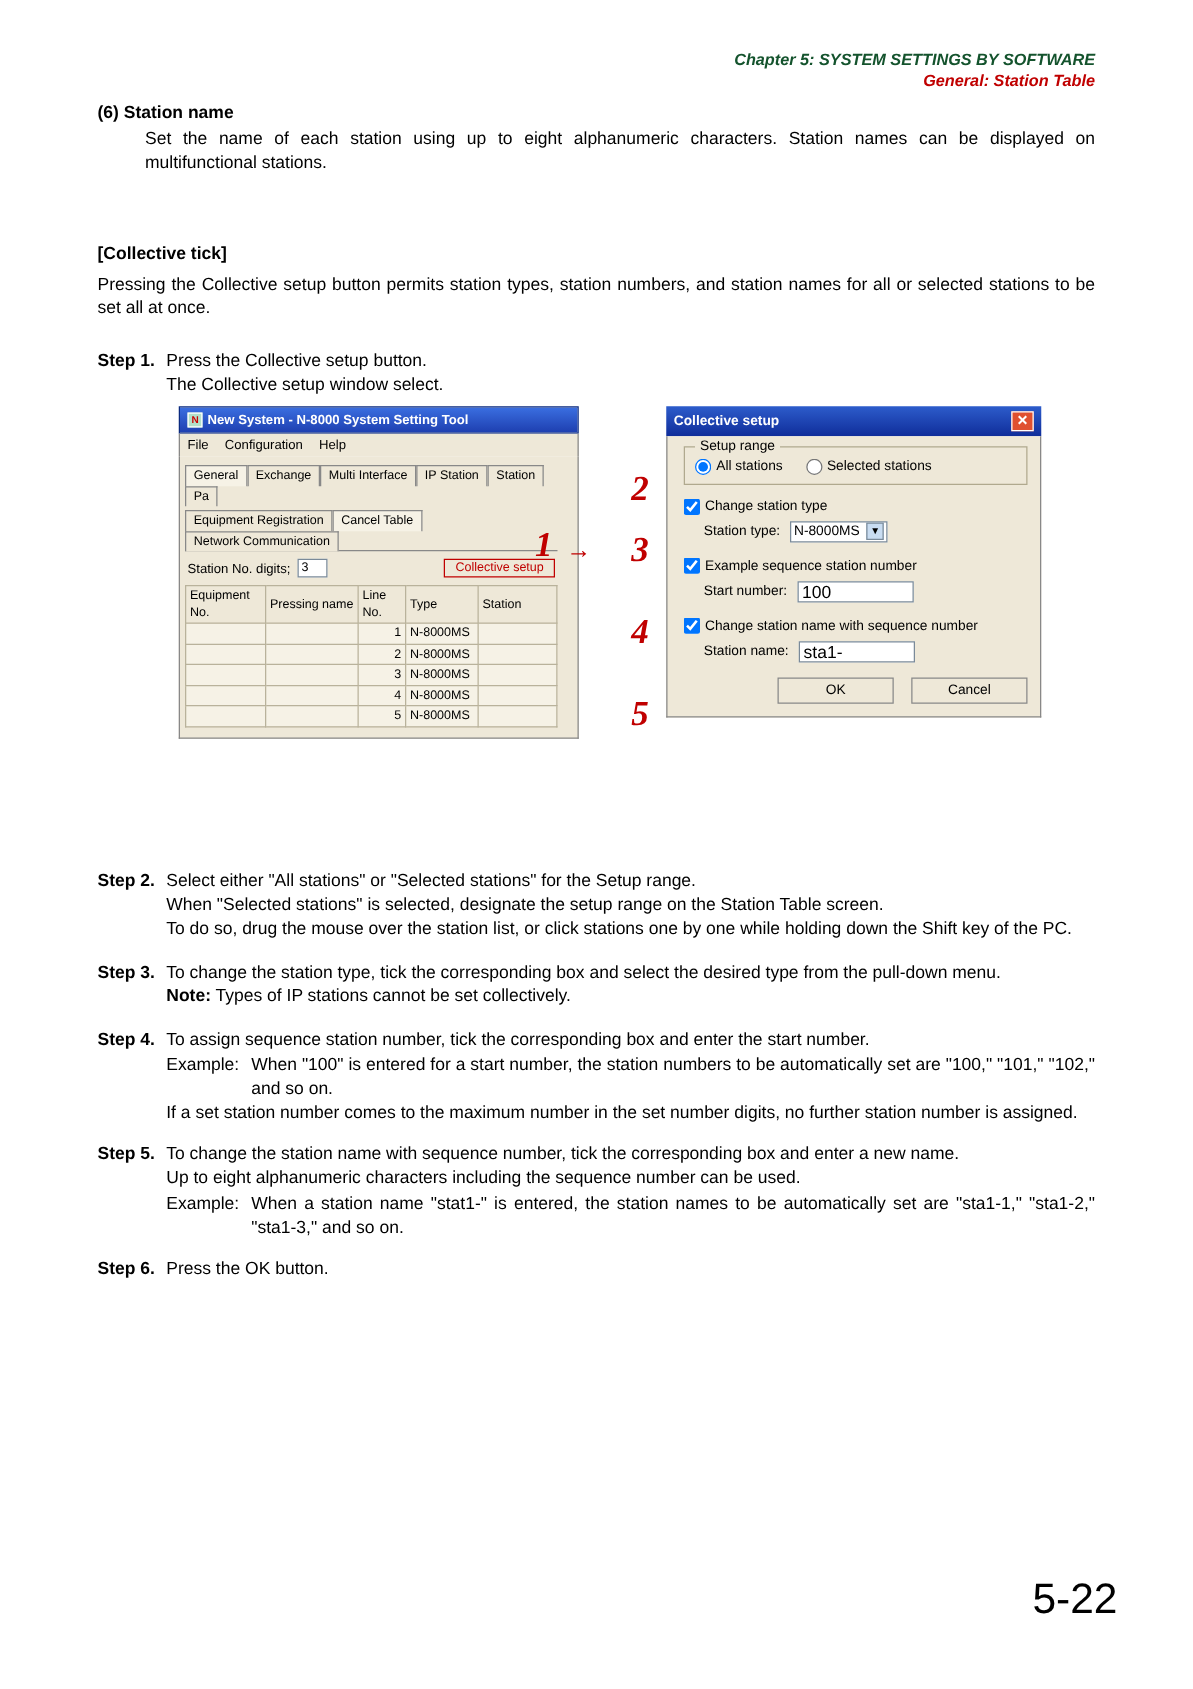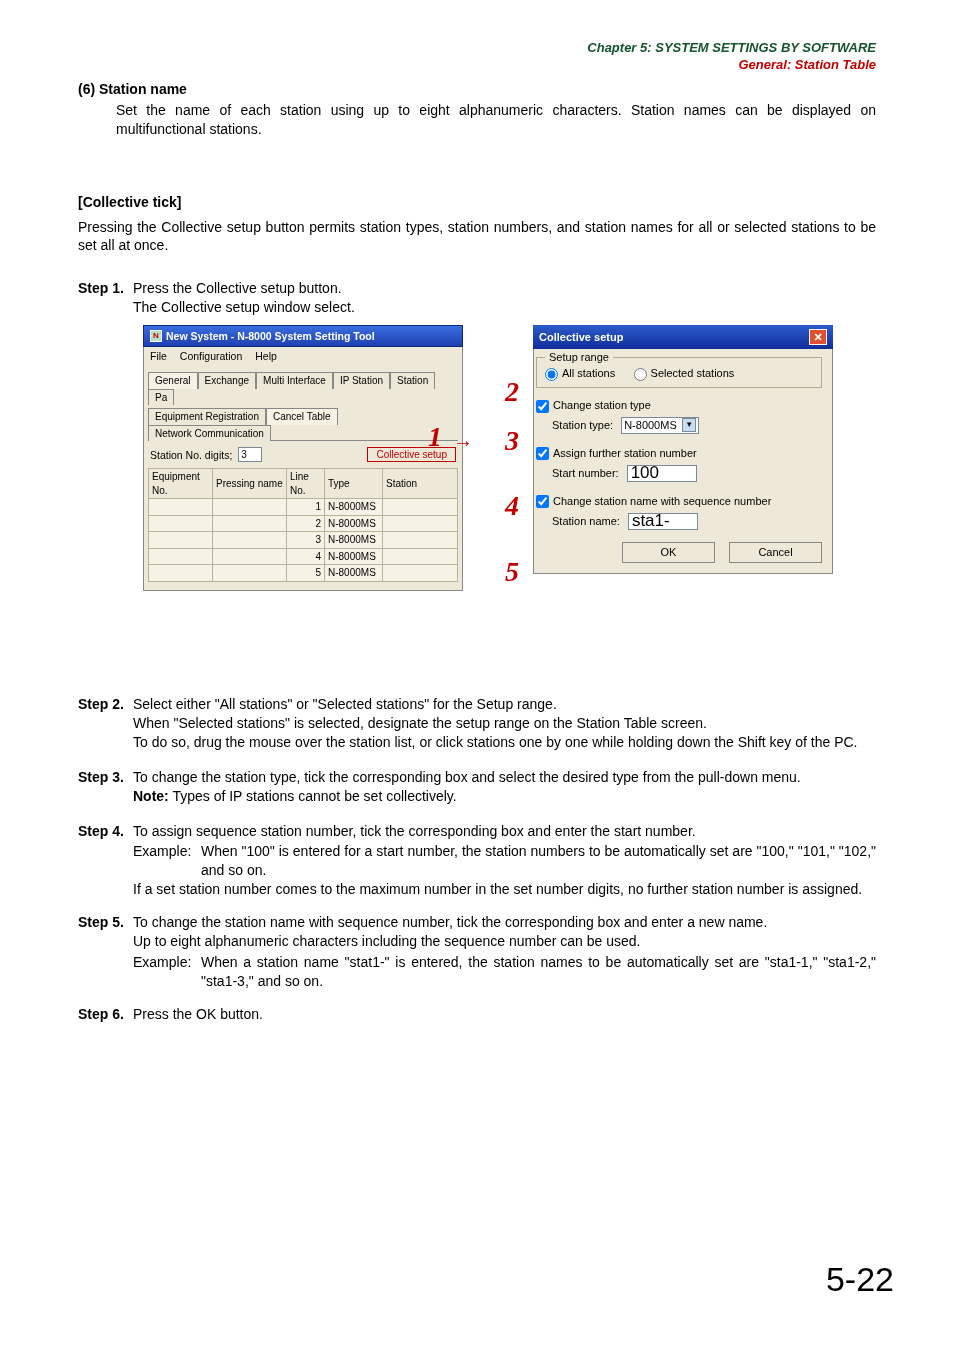--- a/index.html
+++ b/index.html
@@ -53,44 +53,44 @@
     }
     .win1-title {
       background: linear-gradient(#3A6EE0,#1E3FB0);
       color: #fff; font-weight: bold; padding: 3px 6px;
       border: 1px solid #0A2A80; display:flex; align-items:center;gap:4px;
     }
     .win1-icon { width:12px;height:12px;background:#B3E0C9;border:1px solid #fff;font-size:8px;color:#C00;display:flex;align-items:center;justify-content:center;}
     .win1-menubar { background:#EEE8D8; padding:2px 6px; border-left:1px solid #888;border-right:1px solid #888;}
     .win1-menubar span{ margin-right:10px; }
     .underline-f::first-letter{ text-decoration:underline;}
-    .win1-body { background:#EEE8D8;border:1px solid #888;border-top:none;padding:6px 4px 8px 4px;}
+    .win1-body { background:#EEE8D8;border:1px solid #888;border-top:none;padding:6px 16px 8px 4px;}
     .tab-strip { font-size:10px; margin-bottom:3px;}
     .tab{ display:inline-block;background:#EEE8D8;border:1px solid #888;border-bottom:none;padding:1px 6px; position:relative;top:1px;}
     .tab.active{ background:#F6F2E6; font-weight:normal;}
     .subtab-strip{ font-size:10px; border-bottom:1px solid #888; padding-bottom:0;}
     .row-ctrl{ display:flex;align-items:center;gap:6px;margin:6px 2px;}
     .small-input{ width:24px;height:15px;border:1px solid #7A8A99;background:#fff;font-size:10px;padding:0 2px;}
     .btn-cs{ border:1px solid #C00000;color:#C00000;background:#EEE8D8;padding:1px 8px;font-size:10px;}
     .tbl{ border-collapse:collapse;font-size:10px;width:100%;}
     .tbl th,.tbl td{ border:1px solid #B9B29B;padding:1px 3px;background:#F6F2E6;text-align:left;height:14px;}
     .tbl th{ background:#EEE8D8;font-weight:normal;}
     .tbl td.r{ text-align:right;}
 
     
     .win2{ position:absolute;left:400px;top:0;width:300px;font-family:Tahoma,sans-serif;font-size:11px;}
     .win2-title{ background:linear-gradient(#2D5CCB,#0F2D9A);color:#fff;font-weight:bold;padding:4px 6px;display:flex;justify-content:space-between;align-items:center;}
     .close-x{ width:18px;height:16px;background:#E05030;border:1px solid #fff;color:#fff;display:flex;align-items:center;justify-content:center;font-size:11px;font-weight:bold;}
-    .win2-body{ background:#EEE8D8;border:1px solid #888;border-top:none;padding:8px 10px 10px 2px;}
+    .win2-body{ background:#EEE8D8;border:1px solid #888;border-top:none;padding:8px 10px 10px 13px;}
     .groupbox{ border:1px solid #B0A98E;padding:8px 8px 6px 8px;margin-bottom:10px;position:relative;}
     .groupbox-legend{ position:absolute;top:-8px;left:8px;background:#EEE8D8;padding:0 4px;font-size:11px;}
     .radio,.chk{ margin-right:4px;vertical-align:middle;}
     .sect{ margin:6px 0 12px 0;}
     .lbl-row{ display:flex;align-items:center;gap:8px;margin-left:16px;margin-top:4px;}
-    .txt-input{ width:70px;height:17px;border:1px solid #7A8A99;background:#fff;padding:0 3px;font-size:17px;}
+    .txt-input{ width:93px;height:17px;border:1px solid #7A8A99;background:#fff;padding:0 3px;font-size:14px;}
     .dd{ width:78px;height:17px;border:1px solid #7A8A99;background:#fff;padding:0 2px;font-size:11px;display:inline-flex;align-items:center;justify-content:space-between;}
     .dd-arrow{ width:14px;height:14px;background:#C9DDF2;border:1px solid #7A8A99;display:flex;align-items:center;justify-content:center;font-size:8px;}
     .btn-std{ width:93px;height:21px;border:1px solid #888;background:#EEE8D8;font-size:11px;}
     .btn-row{ display:flex;justify-content:flex-end;gap:14px;margin-top:8px;}
 
     
     .rednum{ position:absolute;color:#C00000;font-family:"Times New Roman",serif;font-size:28px;font-weight:bold;font-style:italic;}
     .arrow1{ position:absolute; color:#C00000;font-size:20px;}
 
     .page-number{
@@ -222,21 +222,21 @@
           <div class="lbl-row">
             <span>Station type:</span>
             <span class="dd">
               <span>N-8000MS</span>
               <span class="dd-arrow">▼</span>
             </span>
           </div>
         </div>
 
         <div class="sect">
-          <label><input type="checkbox" class="chk" checked="" style=""><span>Assign further station number</span></label>
+          <label><input type="checkbox" class="chk" checked="" style=""><span>Example sequence station number</span></label>
           <div class="lbl-row">
             <span>Start number:</span>
             <input class="txt-input" value="100" style="">
           </div>
         </div>
 
         <div class="sect">
           <label><input type="checkbox" class="chk" checked="" style=""><span>Change station name with sequence number</span></label>
           <div class="lbl-row">
             <span>Station name:</span>

